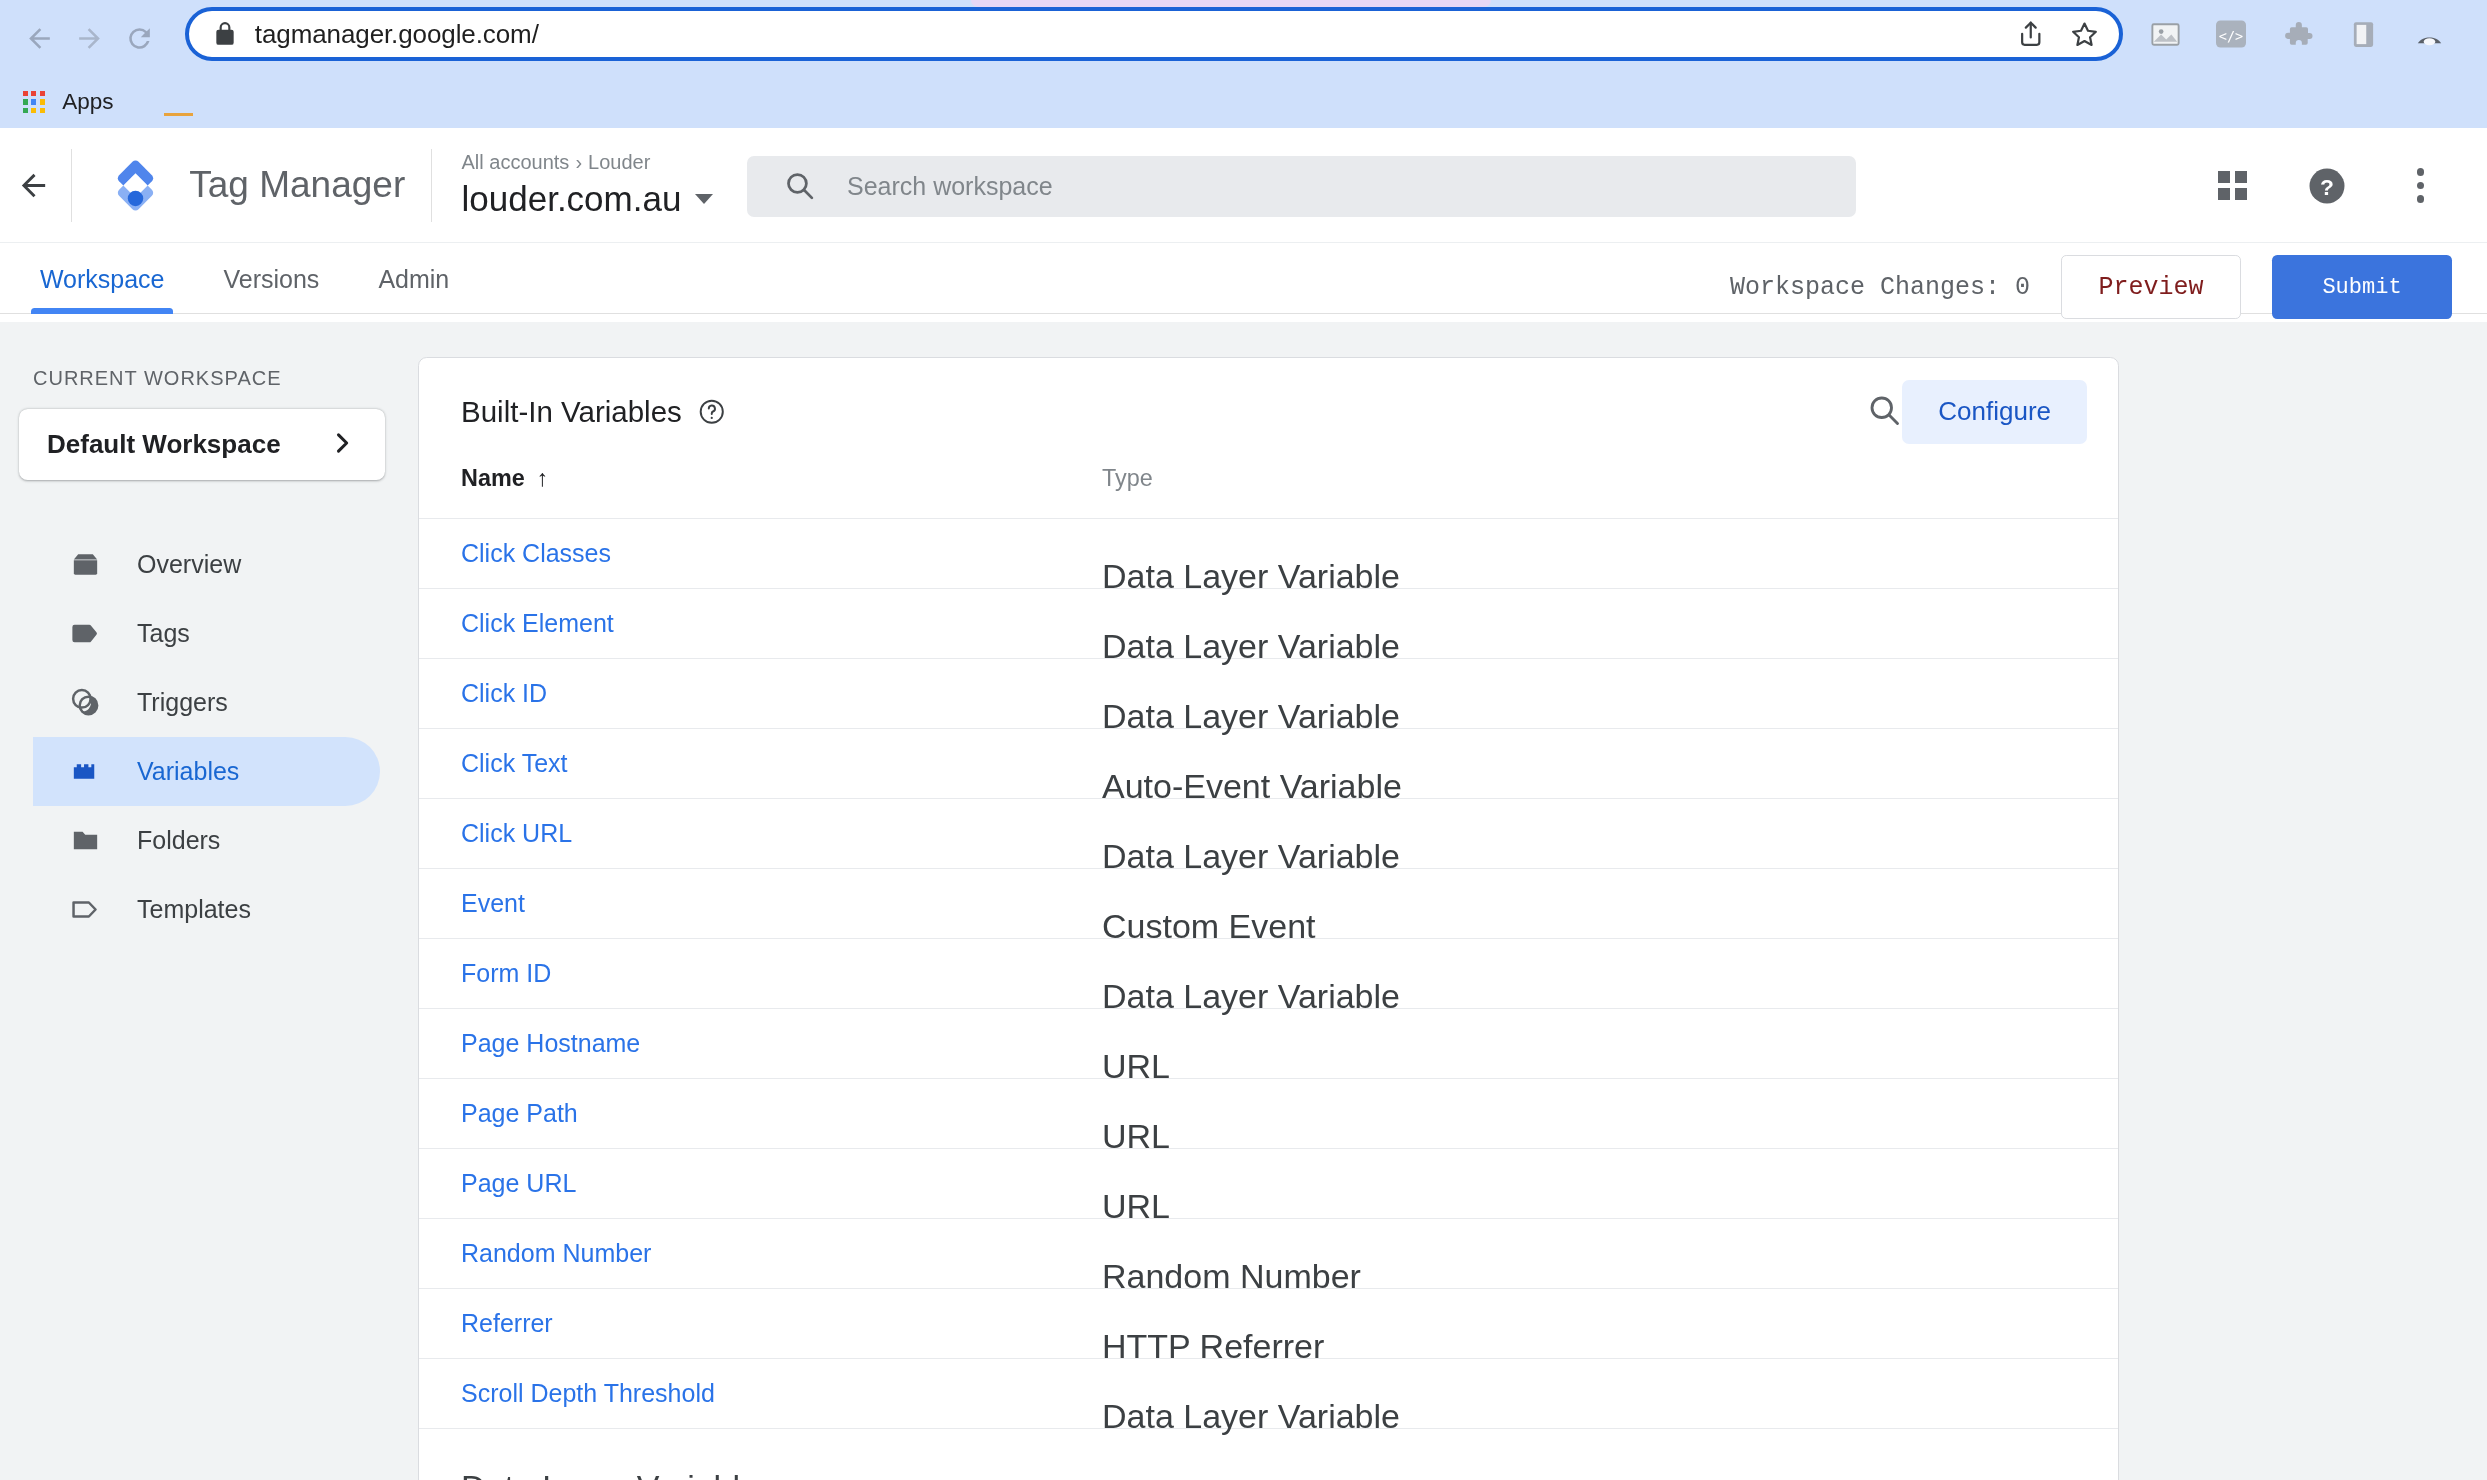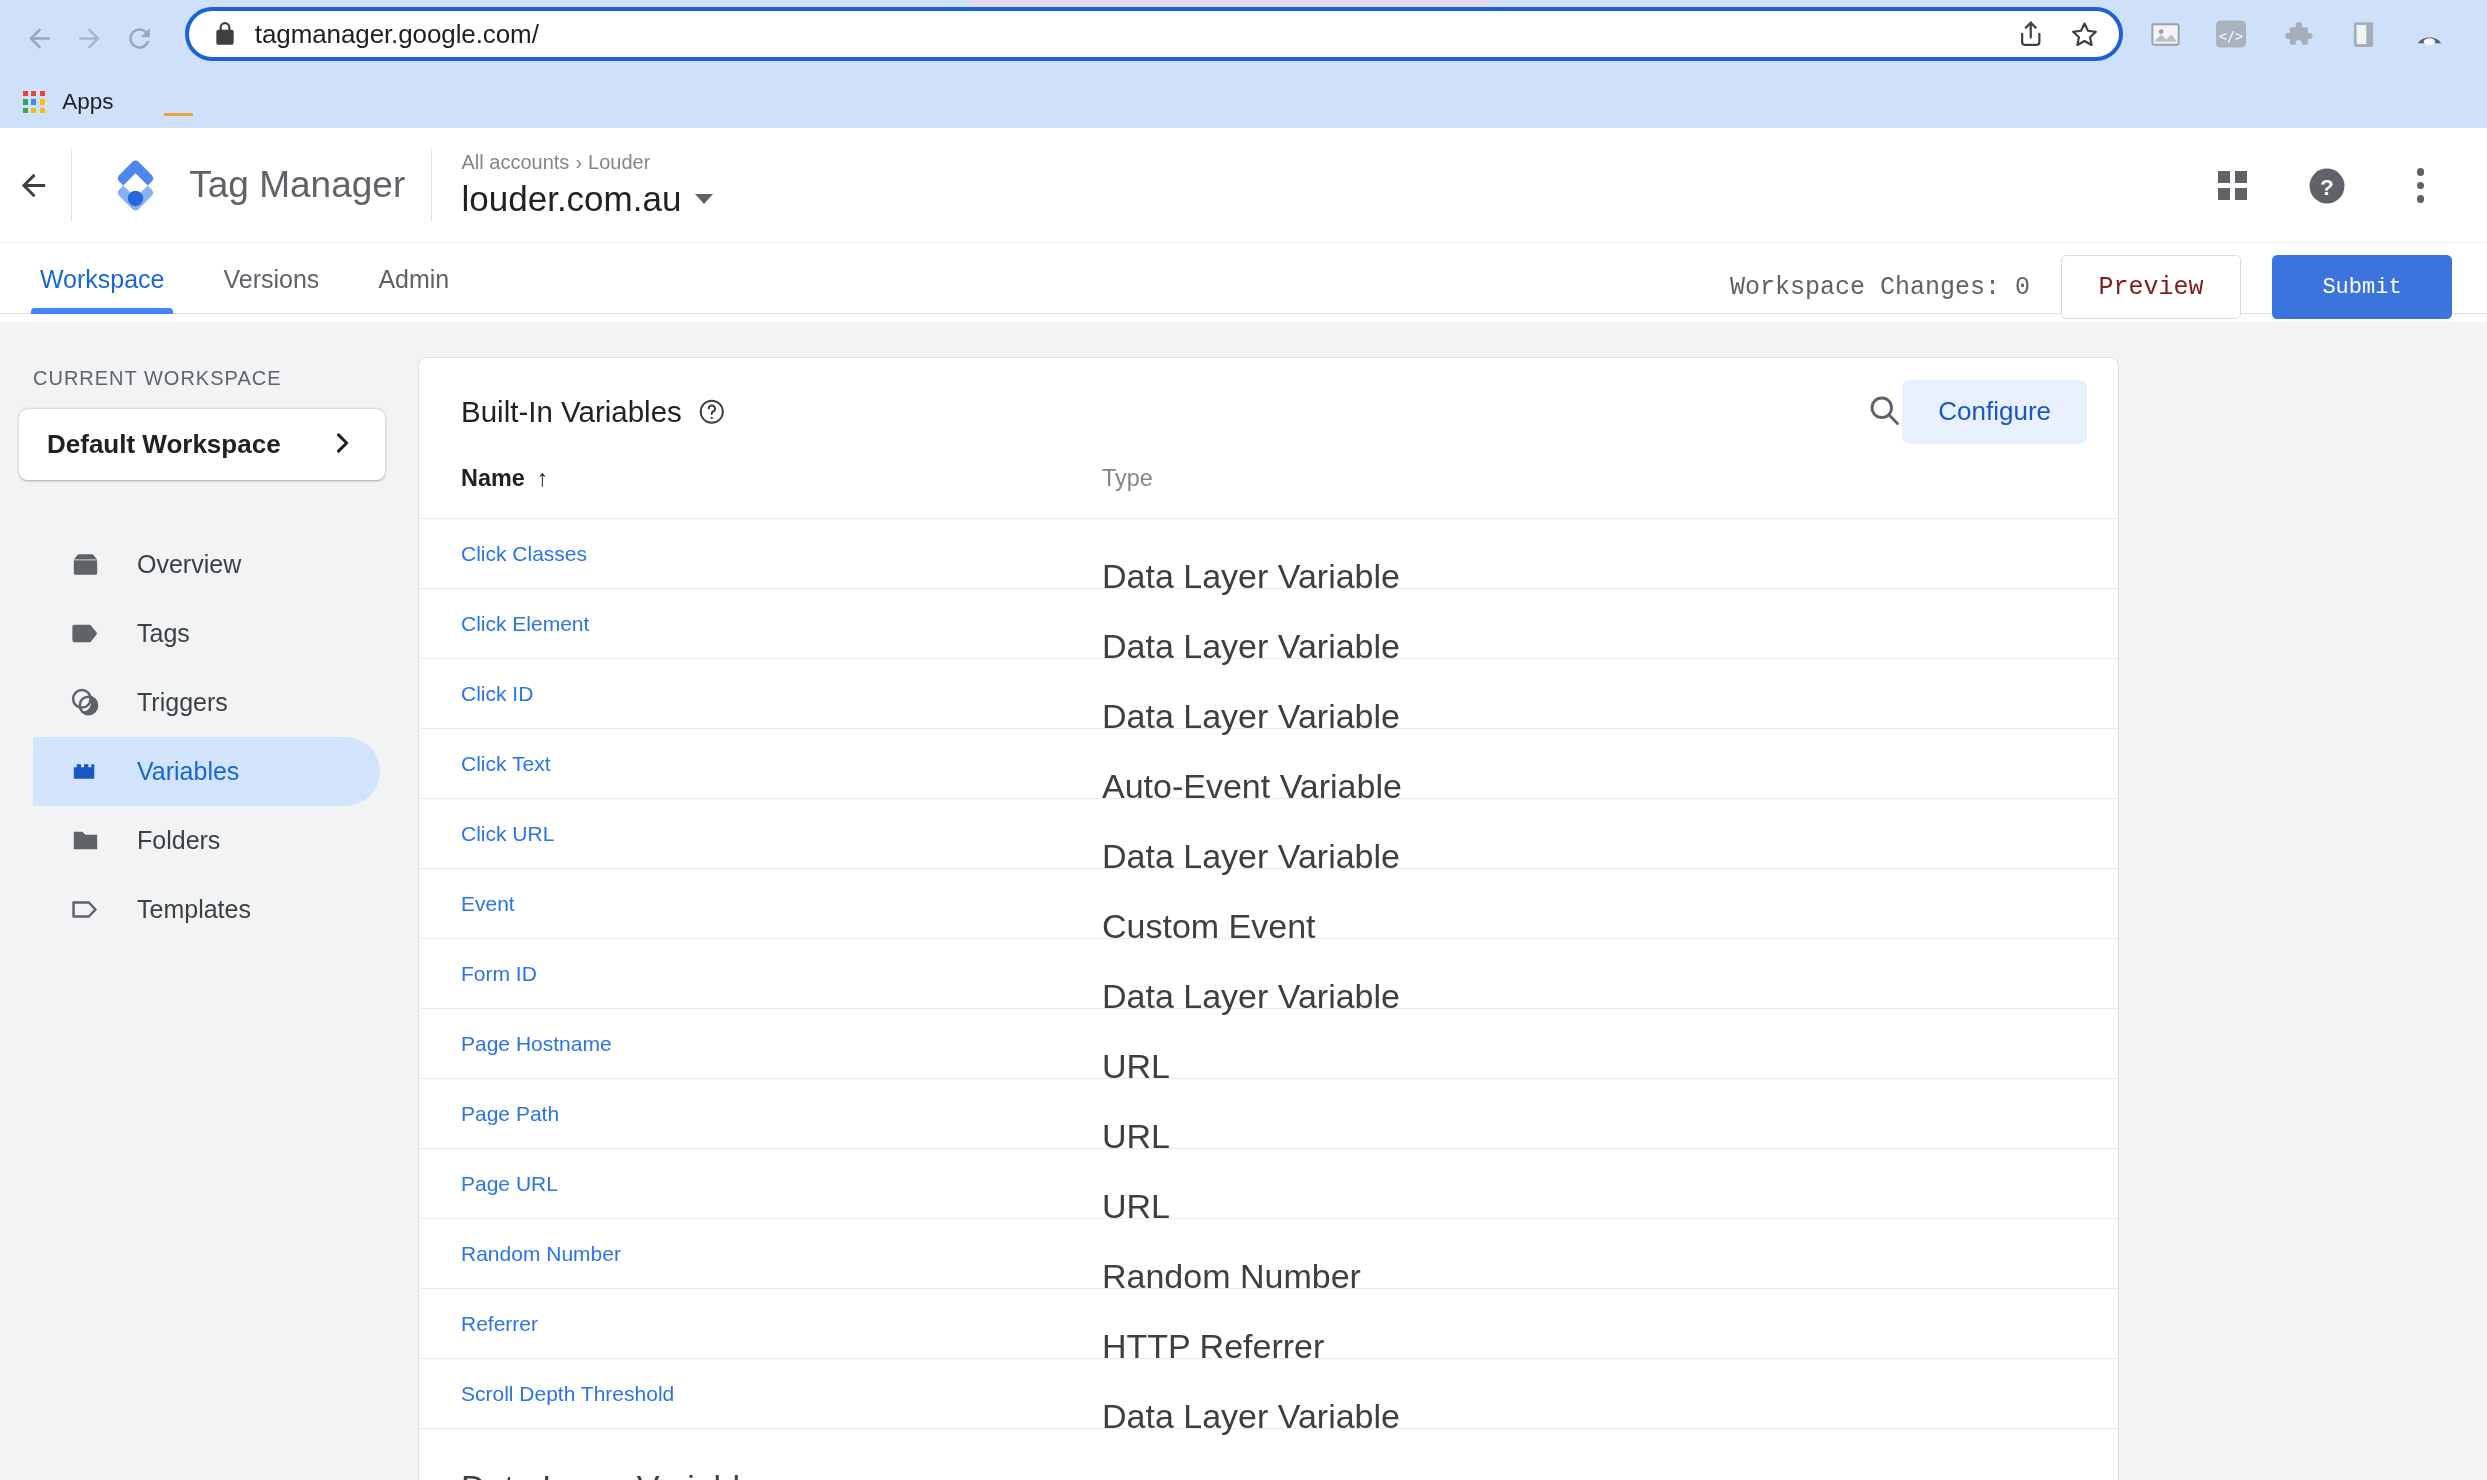--- a/index.html
+++ b/index.html
@@ -278,21 +278,21 @@
   .th.type { color: #80868b; }
   .row {
     height: 70px;
     display: flex; align-items: center;
     padding: 0 42px;
     border-bottom: 1.7px solid #e8eaed;
   }
   .row:last-child { border-bottom: none; }
   .cell-name {
     width: 641px;
-    font-size: 21px; color: #2a73e8;
+    font-size: 25px; color: #2a73e8;
     white-space: nowrap;
   }
   .cell-type {
     font-size: 34px; color: #3c4043;
     white-space: nowrap;
     margin-top: 46px;
   }
 </style>
 </head>
 <body>
@@ -417,20 +417,29 @@
   <div class="acct-block">
     <div class="acct-crumb">
       <span>All accounts</span><span class="sep">›</span><span>Louder</span>
     </div>
     <div class="acct-name-row">
       <span class="acct-name">louder.com.au</span>
       <span class="acct-caret"></span>
     </div>
   </div>
 
+  <div class="ws-search">
+    <span>
+      <svg width="33" height="33" viewBox="0 0 24 24" fill="none" stroke="#5f6368" stroke-width="2">
+          <circle cx="10.5" cy="10.5" r="6.5"></circle>
+          <path d="M15.5 15.5L21 21" stroke-linecap="round"></path>
+        </svg>
+    </span>
+    <span class="ph">Search workspace</span>
+  </div>
 
   <div class="hdr-right">
     <div class="hdr-icon-btn">
       <span class="hdr-grid">
           <i></i>
           <i></i>
           <i></i>
           <i></i>
         </span>
     </div>

